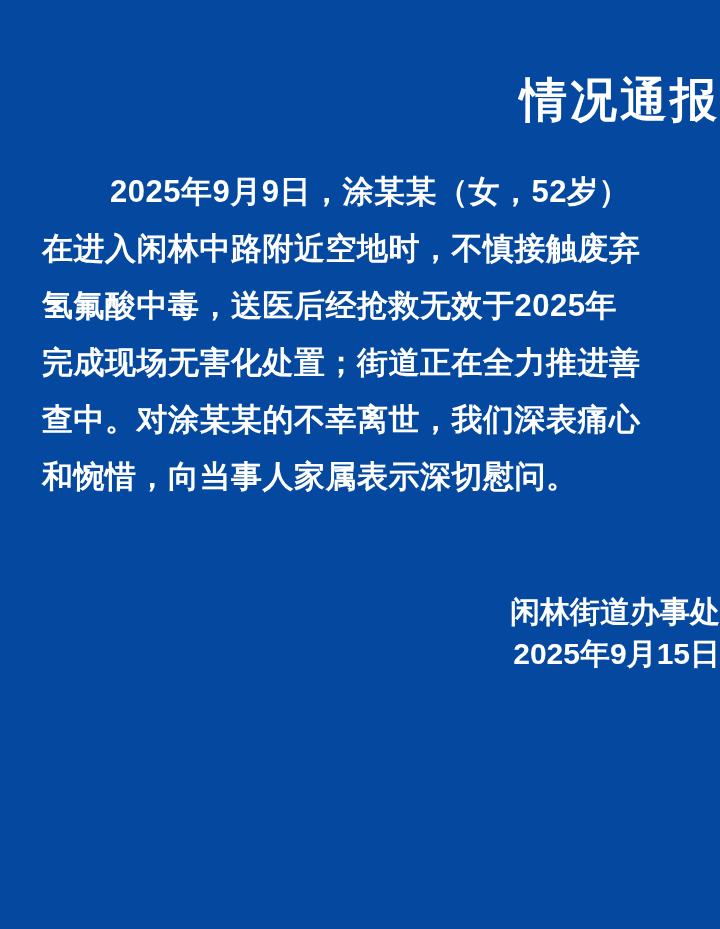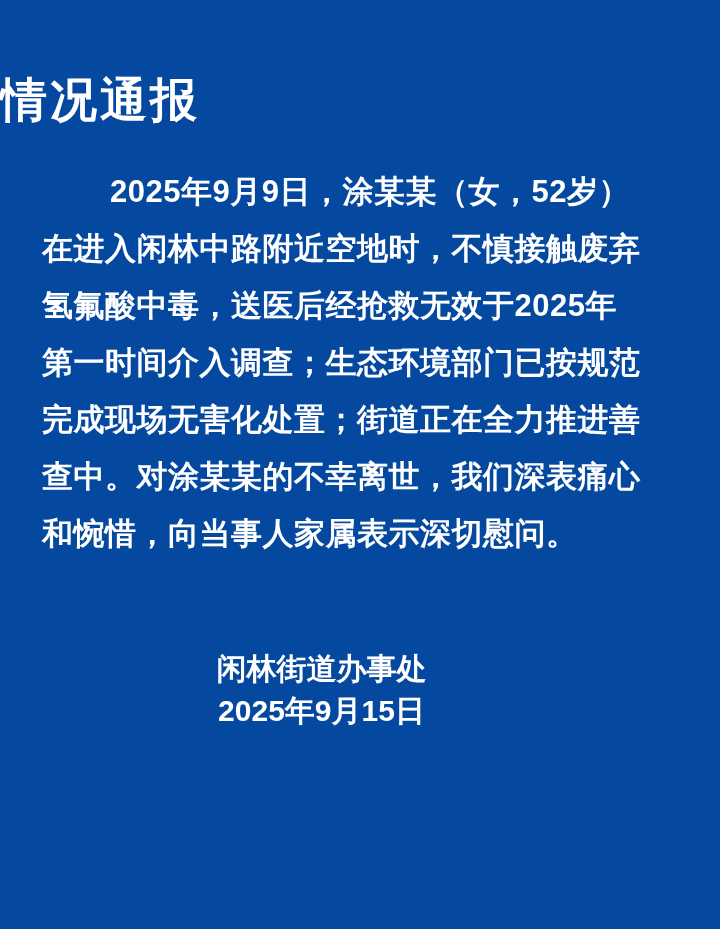--- a/index.html
+++ b/index.html
@@ -14,21 +14,21 @@
     background: #04489F;
     color: #FFFFFF;
     font-family: "Liberation Sans", "DejaVu Sans", sans-serif;
     font-weight: bold;
     overflow: hidden;
     box-sizing: border-box;
   }
   .notice-title {
     margin: 0;
     padding-top: 76px;
-    text-align: left;
+    text-align: right;
     font-size: 47px;
     line-height: 1;
     letter-spacing: 3px;
     font-weight: bold;
   }
   .notice-body {
     margin-top: 40px;
     padding: 0 42px;
     font-size: 31px;
     line-height: 57px;
@@ -36,38 +36,36 @@
   }
   .body-line {
     white-space: nowrap;
     letter-spacing: 0.5px;
   }
   .body-line.indent {
     padding-left: 68px;
   }
   .signature-block {
     margin-top: 86px;
-    padding-right: 77px;
-    text-align: center;
+    text-align: right;
     font-size: 30px;
     line-height: 42px;
   }
 </style>
 </head>
 <body>
 
 <div class="poster">
 
   <h1 class="notice-title">情况通报</h1>
 
   <div class="notice-body">
     <div class="body-line indent">2025年9月9日，涂某某（女，52岁）</div>
     <div class="body-line">在进入闲林中路附近空地时，不慎接触废弃</div>
     <div class="body-line">氢氟酸中毒，送医后经抢救无效于2025年</div>
-    <div class="body-line">第一时间介入调查；生态环境部门已按规范</div>
     <div class="body-line">完成现场无害化处置；街道正在全力推进善</div>
     <div class="body-line">查中。对涂某某的不幸离世，我们深表痛心</div>
     <div class="body-line">和惋惜，向当事人家属表示深切慰问。</div>
   </div>
 
   <div class="signature-block">
     <div>闲林街道办事处</div>
     <div>2025年9月15日</div>
   </div>
 

